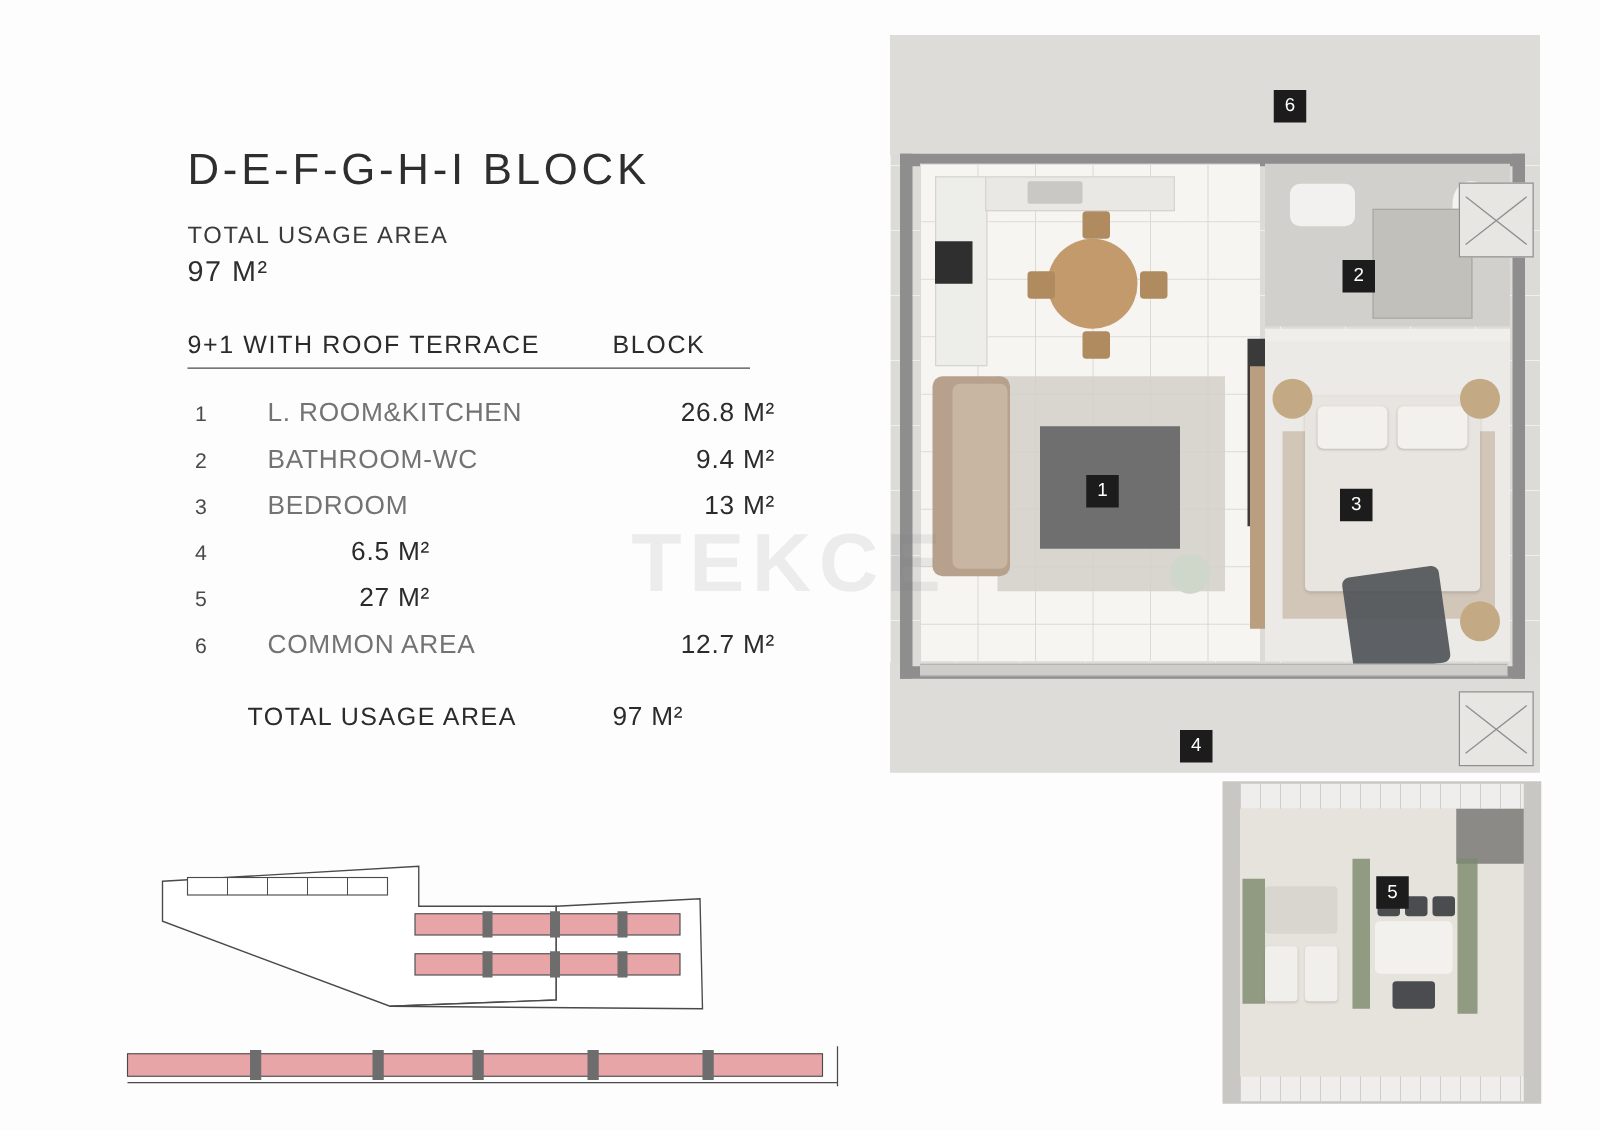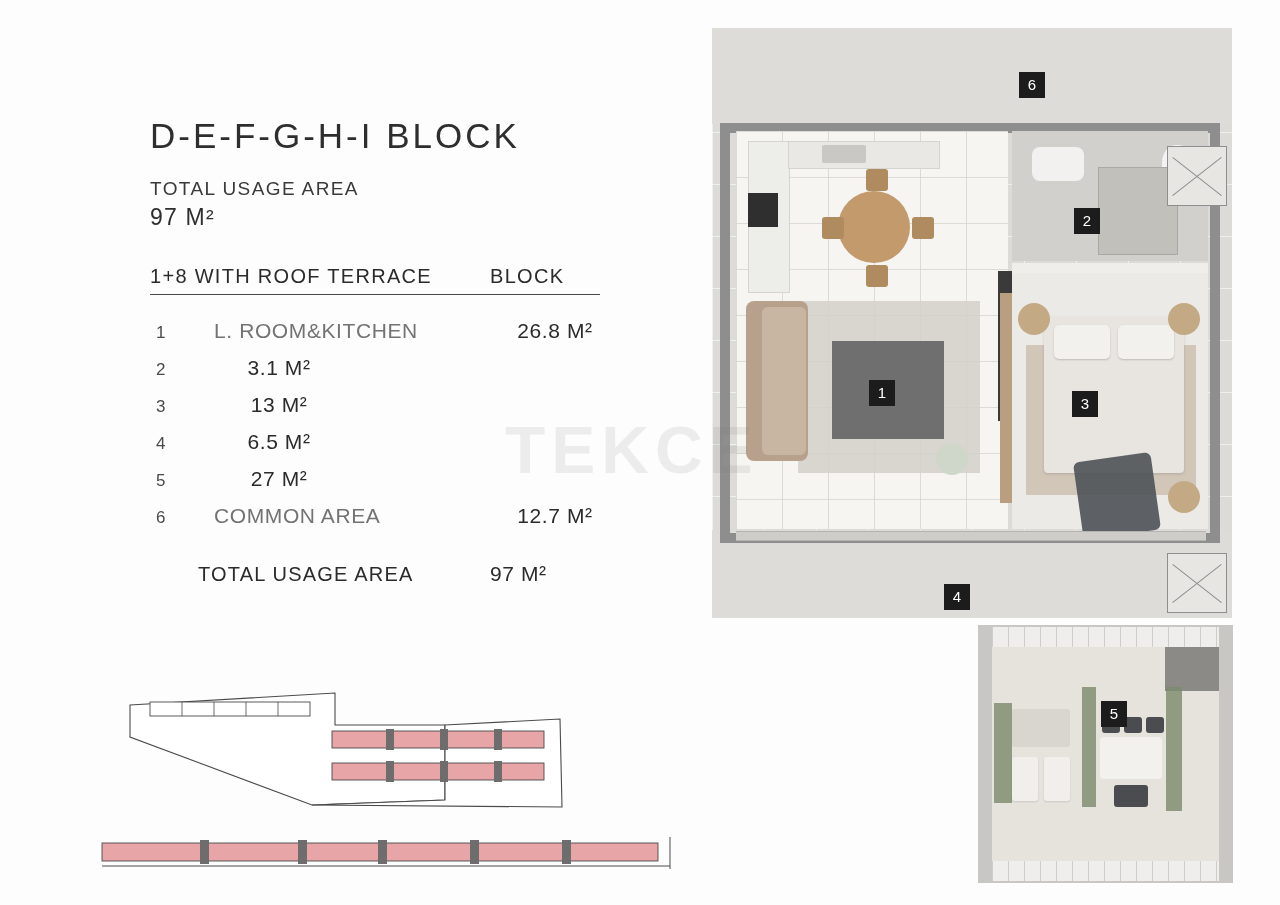--- a/index.html
+++ b/index.html
@@ -89,21 +89,21 @@
     flex: 1;
     font-size: 21px;
     letter-spacing: 0.6px;
     color: #737373;
   }
   .room-area {
     width: 130px;
     font-size: 21px;
     letter-spacing: 0.6px;
     color: #2b2b2b;
-    text-align: center;
+    text-align: right;
   }
   .total-row {
     display: flex;
     align-items: baseline;
     margin-top: 34px;
     width: 470px;
   }
   .total-row .t-spacer { width: 48px; }
   .total-row .t-label {
     flex: 1;
@@ -454,36 +454,38 @@
 <body>
 
 <div class="page">
 
   <div class="info-panel">
     <h1 class="block-title">D-E-F-G-H-I BLOCK</h1>
     <div class="total-label">TOTAL USAGE AREA</div>
     <div class="total-value">97 M²</div>
 
     <div class="table-head">
-      <div class="th-type">1+8 WITH ROOF TERRACE</div>
+      <div class="th-type">9+1 WITH ROOF TERRACE</div>
       <div class="th-area">BLOCK</div>
     </div>
 
     <div class="rooms">
       <div class="room-row">
         <div class="room-no">1</div>
         <div class="room-name">L. ROOM&amp;KITCHEN</div>
         <div class="room-area">26.8 M²</div>
       </div>
       <div class="room-row">
         <div class="room-no">2</div>
-        <div class="room-area">3.1 M²</div>
+        <div class="room-name">BATHROOM-WC</div>
+        <div class="room-area">9.4 M²</div>
       </div>
       <div class="room-row">
         <div class="room-no">3</div>
+        <div class="room-name">BEDROOM</div>
         <div class="room-area">13 M²</div>
       </div>
       <div class="room-row">
         <div class="room-no">4</div>
         <div class="room-area">6.5 M²</div>
       </div>
       <div class="room-row">
         <div class="room-no">5</div>
         <div class="room-area">27 M²</div>
       </div>

